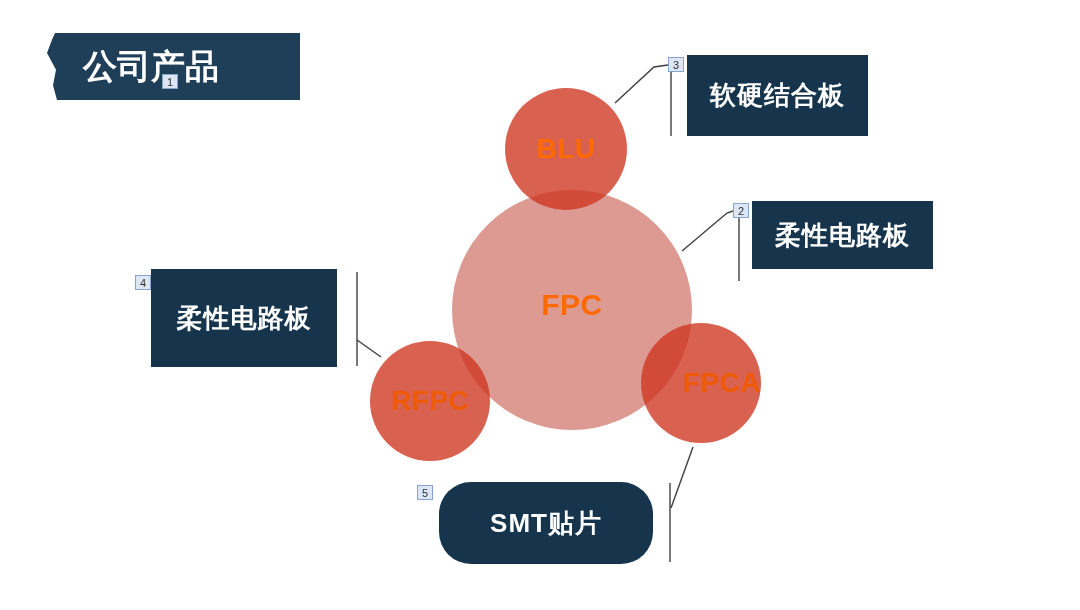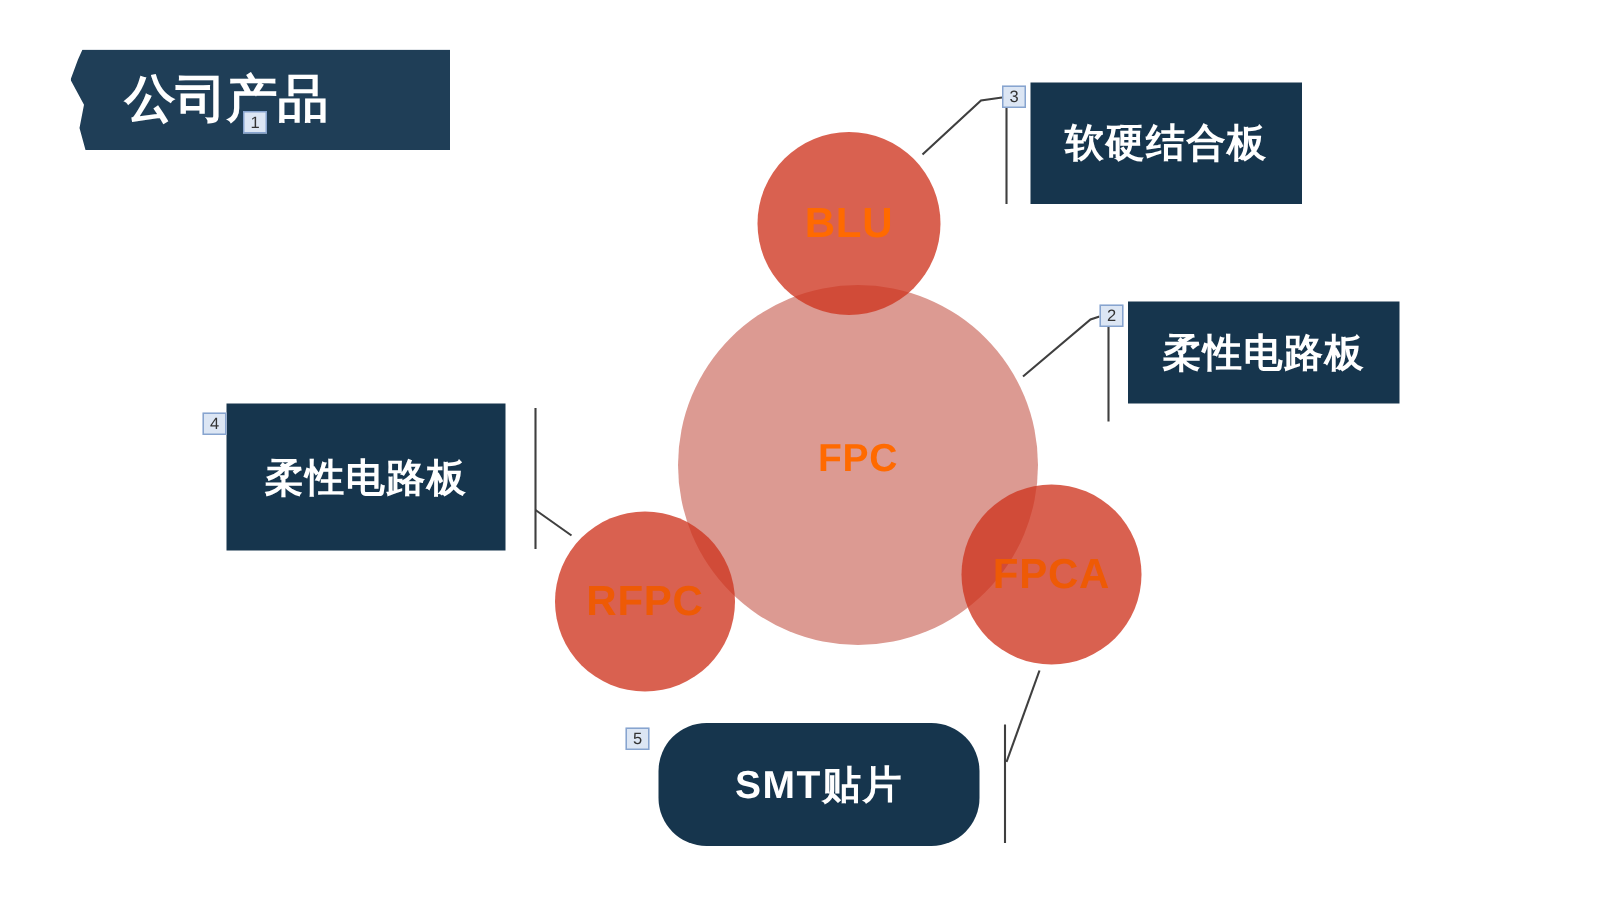--- a/index.html
+++ b/index.html
@@ -16,23 +16,23 @@
   }
   .title-text{
     position:absolute;left:36px;top:0;height:67px;line-height:67px;
     color:#fff;font-size:34px;font-weight:bold;white-space:nowrap;
   }
   
   .circle{position:absolute;border-radius:50%;display:flex;align-items:center;justify-content:center;}
   .c-fpc {left:452px;top:190px;width:240px;height:240px;background:var(--circle_big);z-index:1;}
   .c-blu {left:505px;top: 88px;width:122px;height:122px;background:var(--circle_small);z-index:2;}
   .c-rfpc{left:370px;top:341px;width:120px;height:120px;background:var(--circle_small);z-index:2;}
-  .c-fpca{left:641px;top:323px;width:120px;height:120px;background:var(--circle_small);z-index:2;}
+  .c-fpca{left:641px;top:323px;width:120px;height:120px;background:var(--circle_small);z-index:2;justify-content:flex-end;}
   .circle-label{font-weight:bold;font-size:28px;color:var(--label_orange);letter-spacing:.5px;}
-  .c-fpc .circle-label{font-size:26px;margin-top:-10px;}
+  .c-fpc .circle-label{font-size:30px;margin-top:-10px;}
   .c-rfpc .circle-label,.c-fpca .circle-label{color:var(--label_orange_deep);}
   
   .connectors{position:absolute;left:0;top:0;z-index:3;pointer-events:none;}
   .connectors line,.connectors polyline{stroke:var(--connector);stroke-width:1.4;fill:none;}
   
   .callout{
     position:absolute;background:var(--navy);display:flex;align-items:center;justify-content:center;
     color:#fff;font-size:26px;font-weight:bold;z-index:4;letter-spacing:1px;
   }
   .co-backlight{left:687px;top:55px;width:181px;height:81px;}

